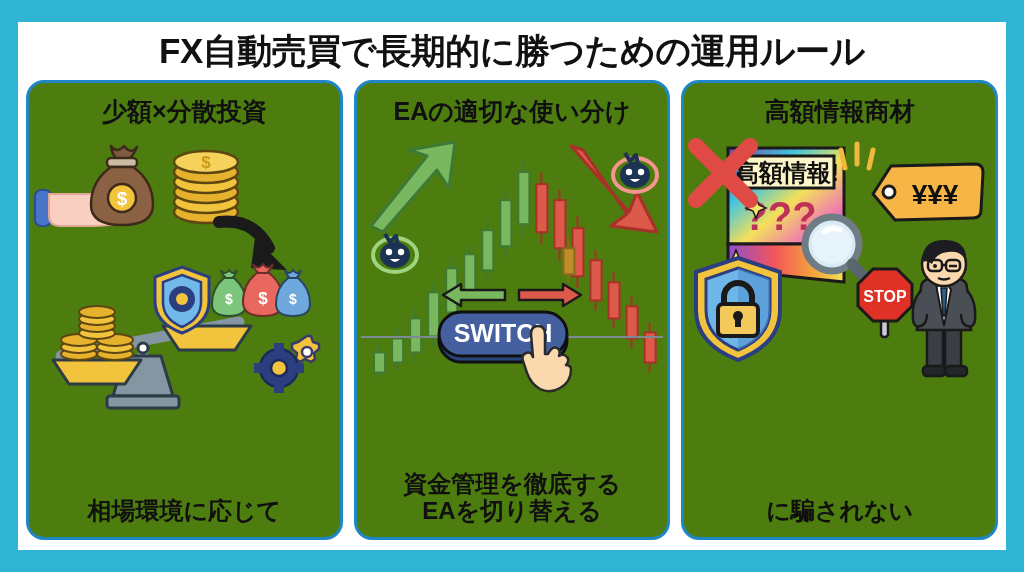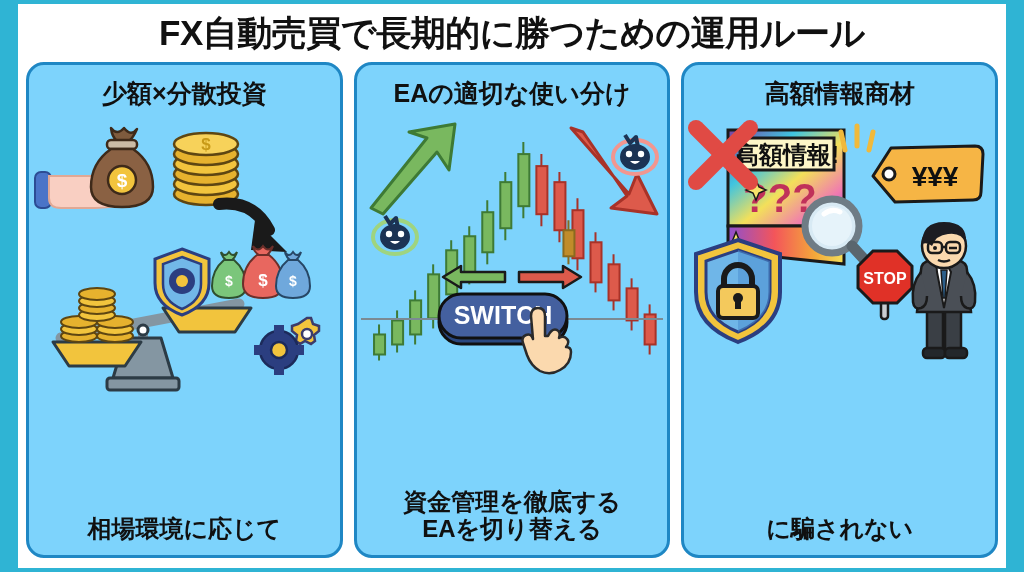--- a/index.html
+++ b/index.html
@@ -13,21 +13,21 @@
   body {
     font-family: "Liberation Sans", "DejaVu Sans", sans-serif;
     background: #2FB4D4;
   }
 
   #infographic {
     position: relative;
     width: 1024px;
     height: 572px;
     background: #2FB4D4;
-    padding: 4px 18px;
+    padding: 22px 18px;
   }
 
   #canvas {
     position: relative;
     width: 100%;
     height: 100%;
     background: #FFFFFF;
     display: flex;
     flex-direction: column;
   }
@@ -51,21 +51,21 @@
   #panels {
     flex: 1 1 auto;
     display: flex;
     gap: 11px;
     padding: 0 8px 10px 8px;
   }
 
   .panel {
     position: relative;
     flex: 1 1 0;
-    background: #7dd3fc;
+    background: #4d7c0f;
     border: 3px solid #1F87C4;
     border-radius: 18px;
     display: flex;
     flex-direction: column;
     overflow: hidden;
   }
 
   .panel-title {
     flex: 0 0 auto;
     text-align: center;

